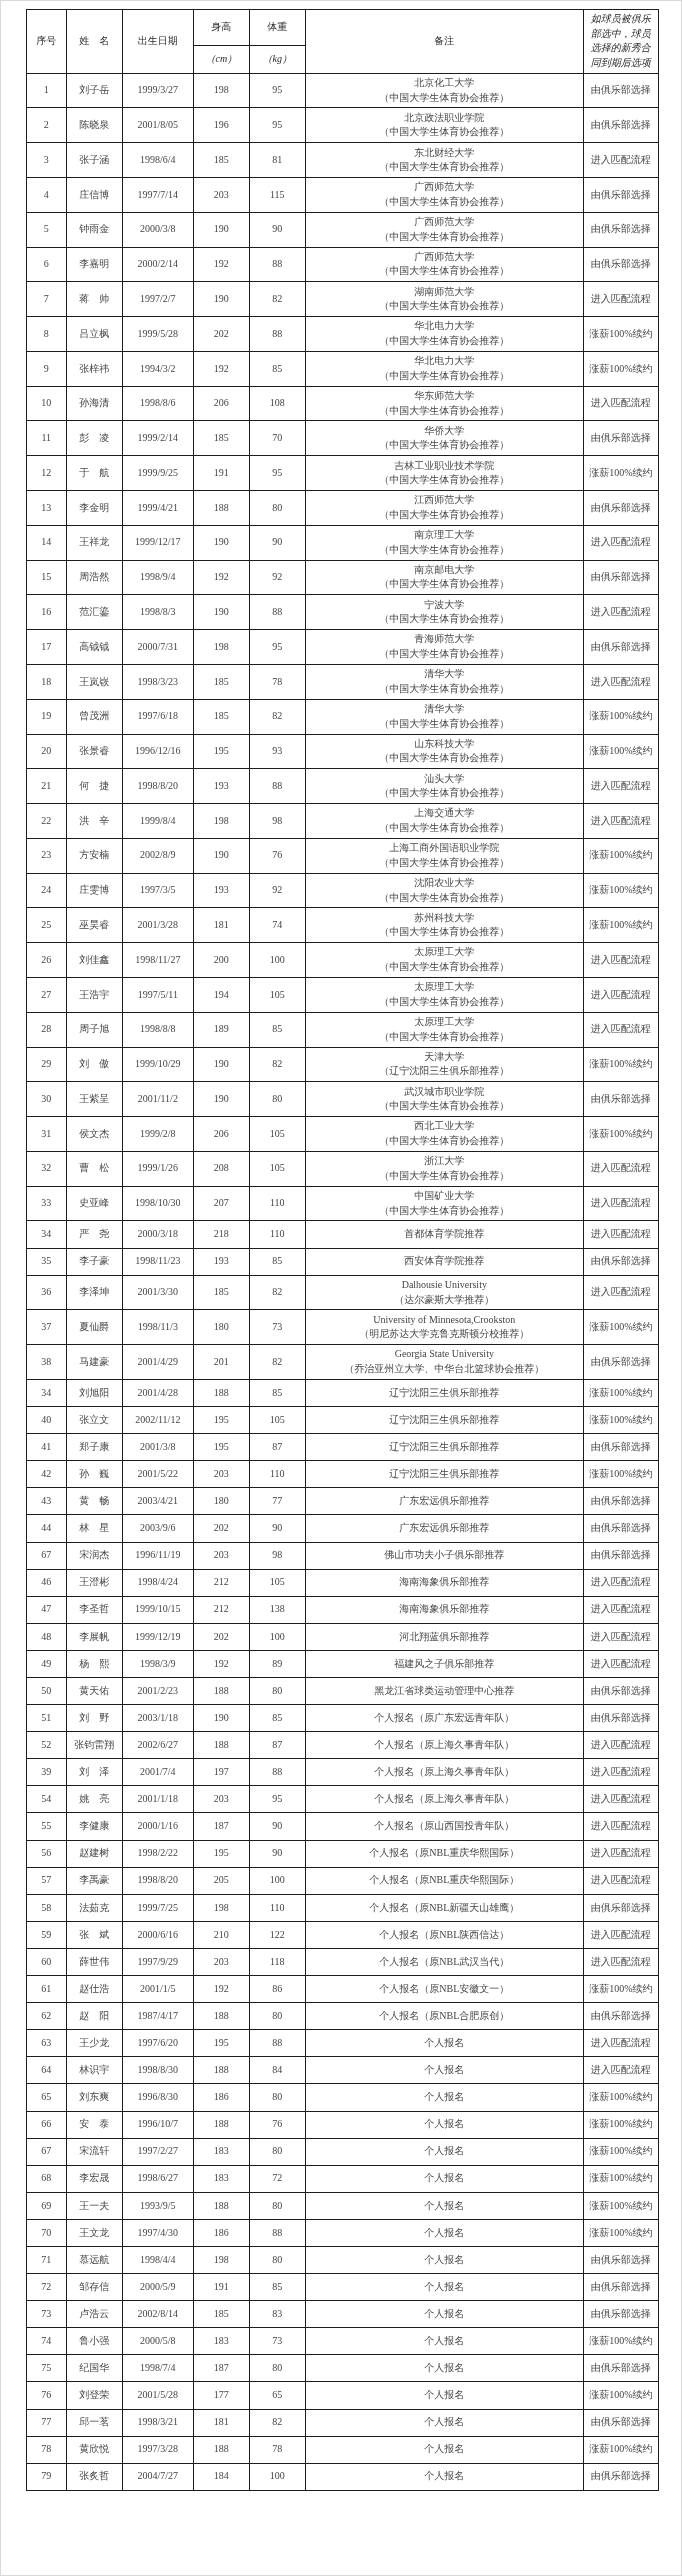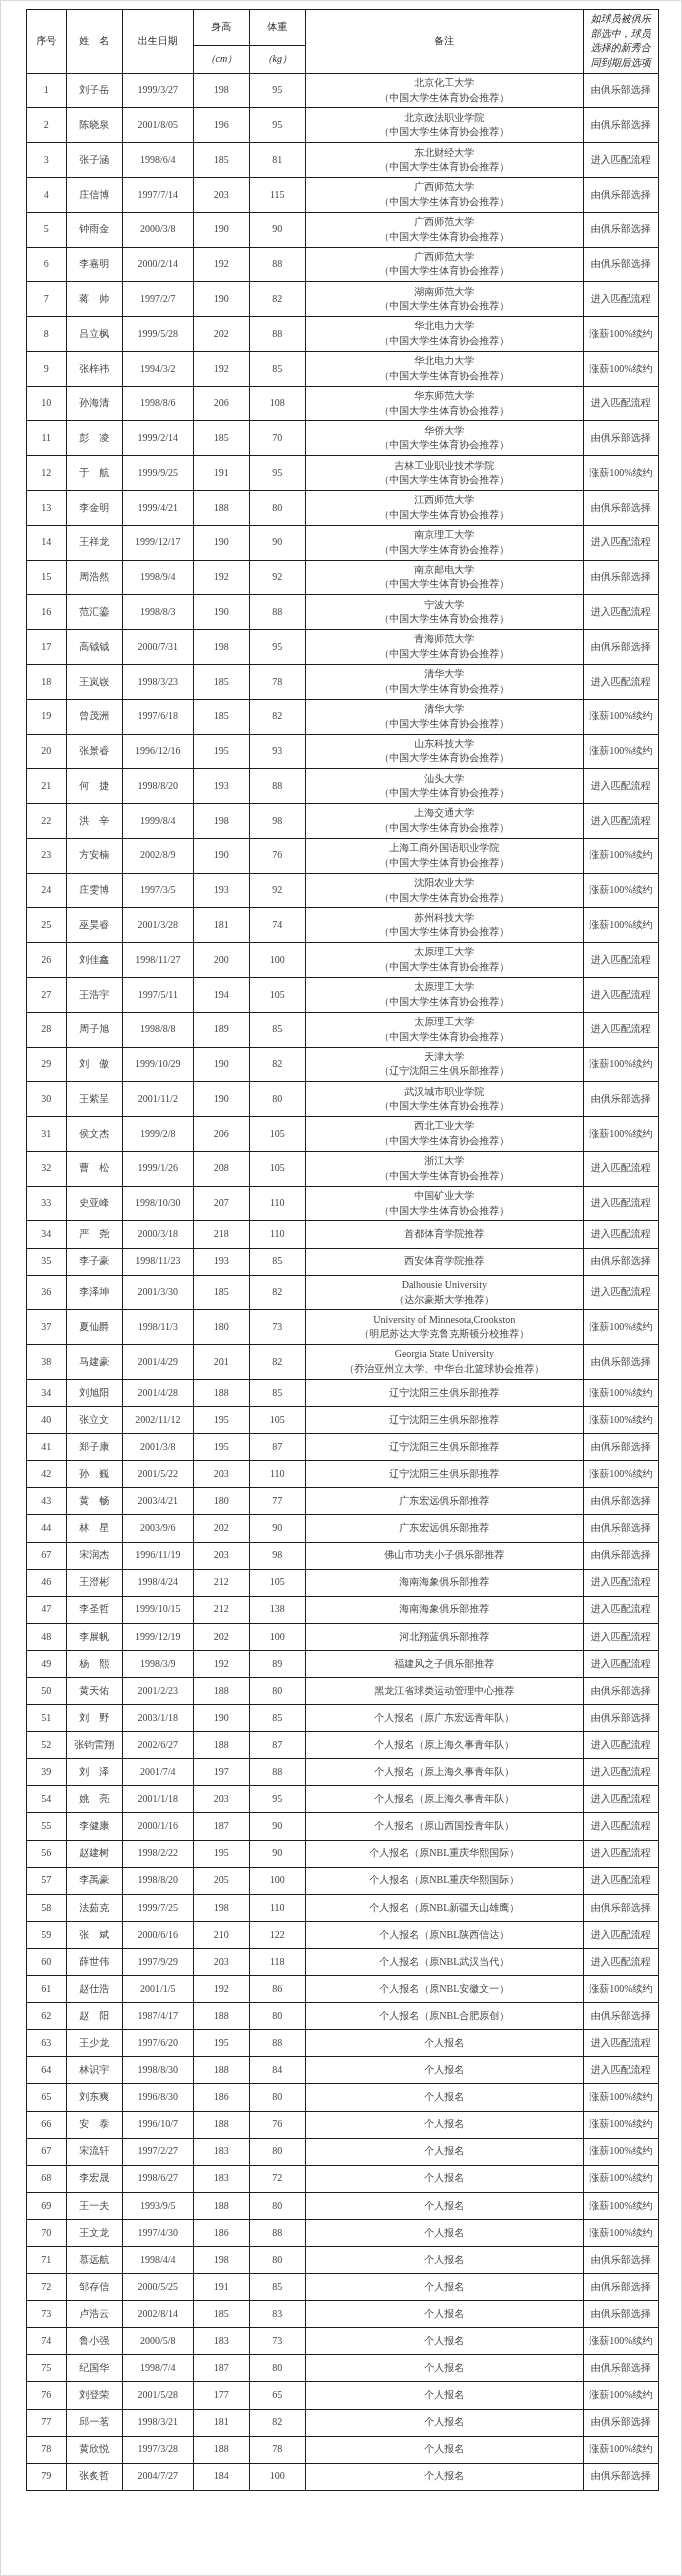--- a/index.html
+++ b/index.html
@@ -751,21 +751,21 @@
           <td class="c1">慕远航</td>
           <td class="c2">1998/4/4</td>
           <td class="c3">198</td>
           <td class="c4">80</td>
           <td class="c5">个人报名</td>
           <td class="c6">由俱乐部选择</td>
         </tr>
         <tr>
           <td class="c0">72</td>
           <td class="c1">邹存信</td>
-          <td class="c2">2000/5/25</td>
+          <td class="c2">2000/5/9</td>
           <td class="c3">191</td>
           <td class="c4">85</td>
           <td class="c5">个人报名</td>
           <td class="c6">由俱乐部选择</td>
         </tr>
         <tr>
           <td class="c0">73</td>
           <td class="c1">卢浩云</td>
           <td class="c2">2002/8/14</td>
           <td class="c3">185</td>

